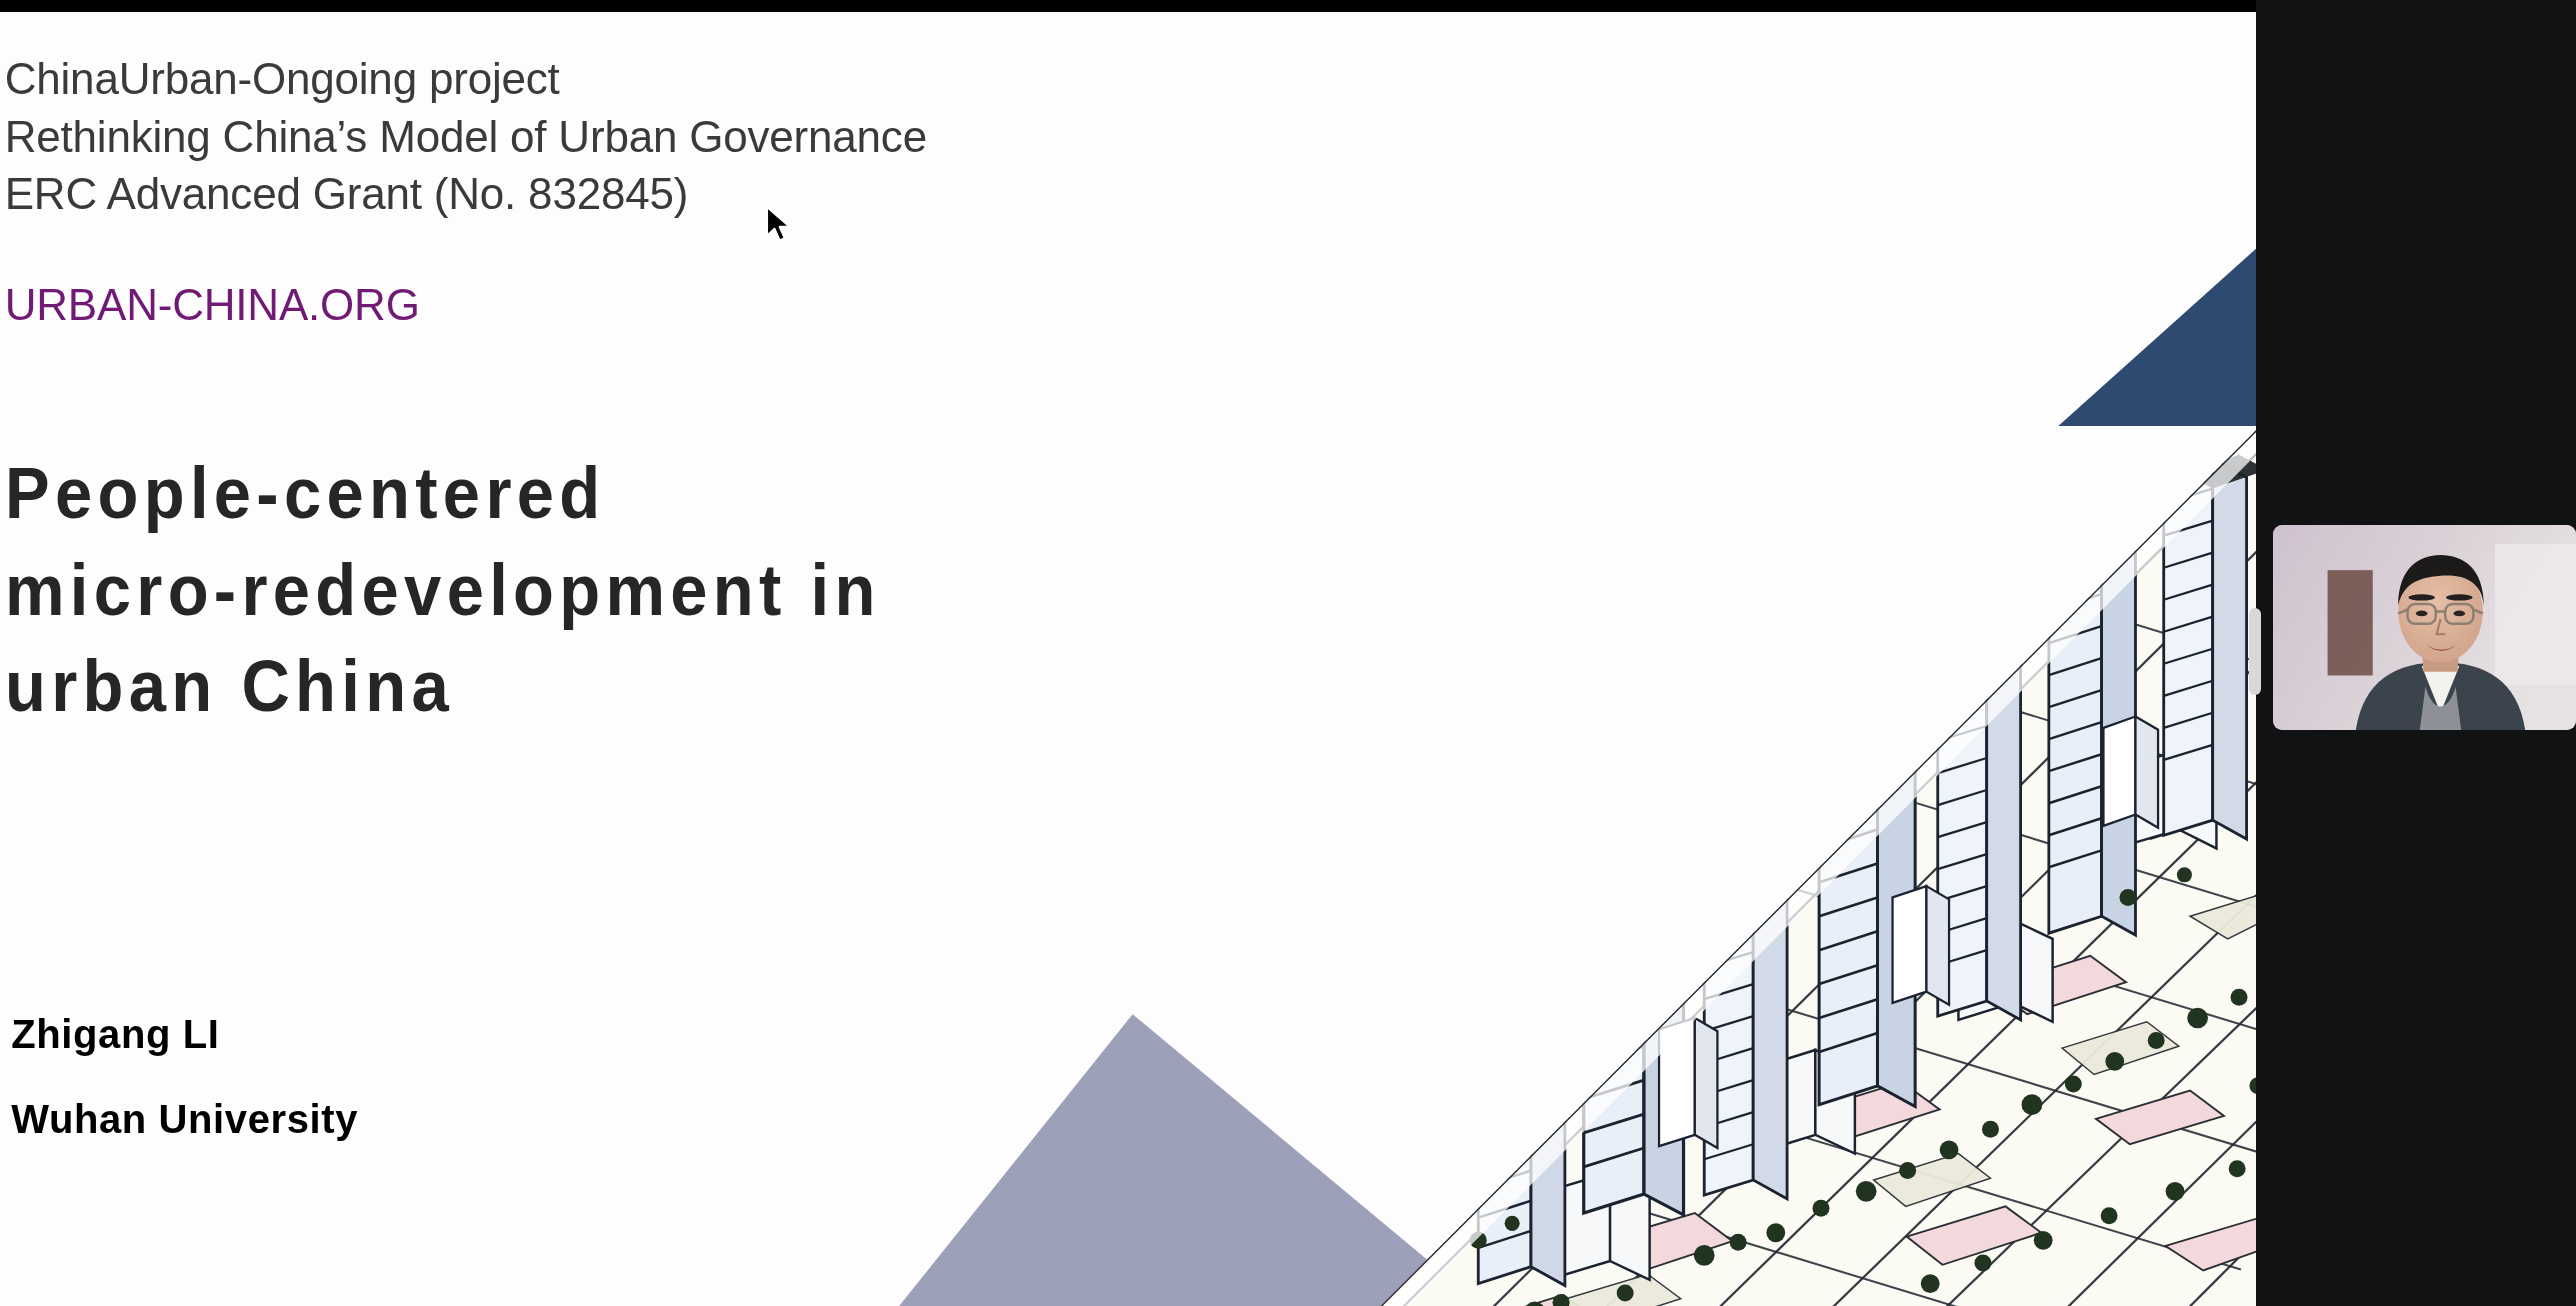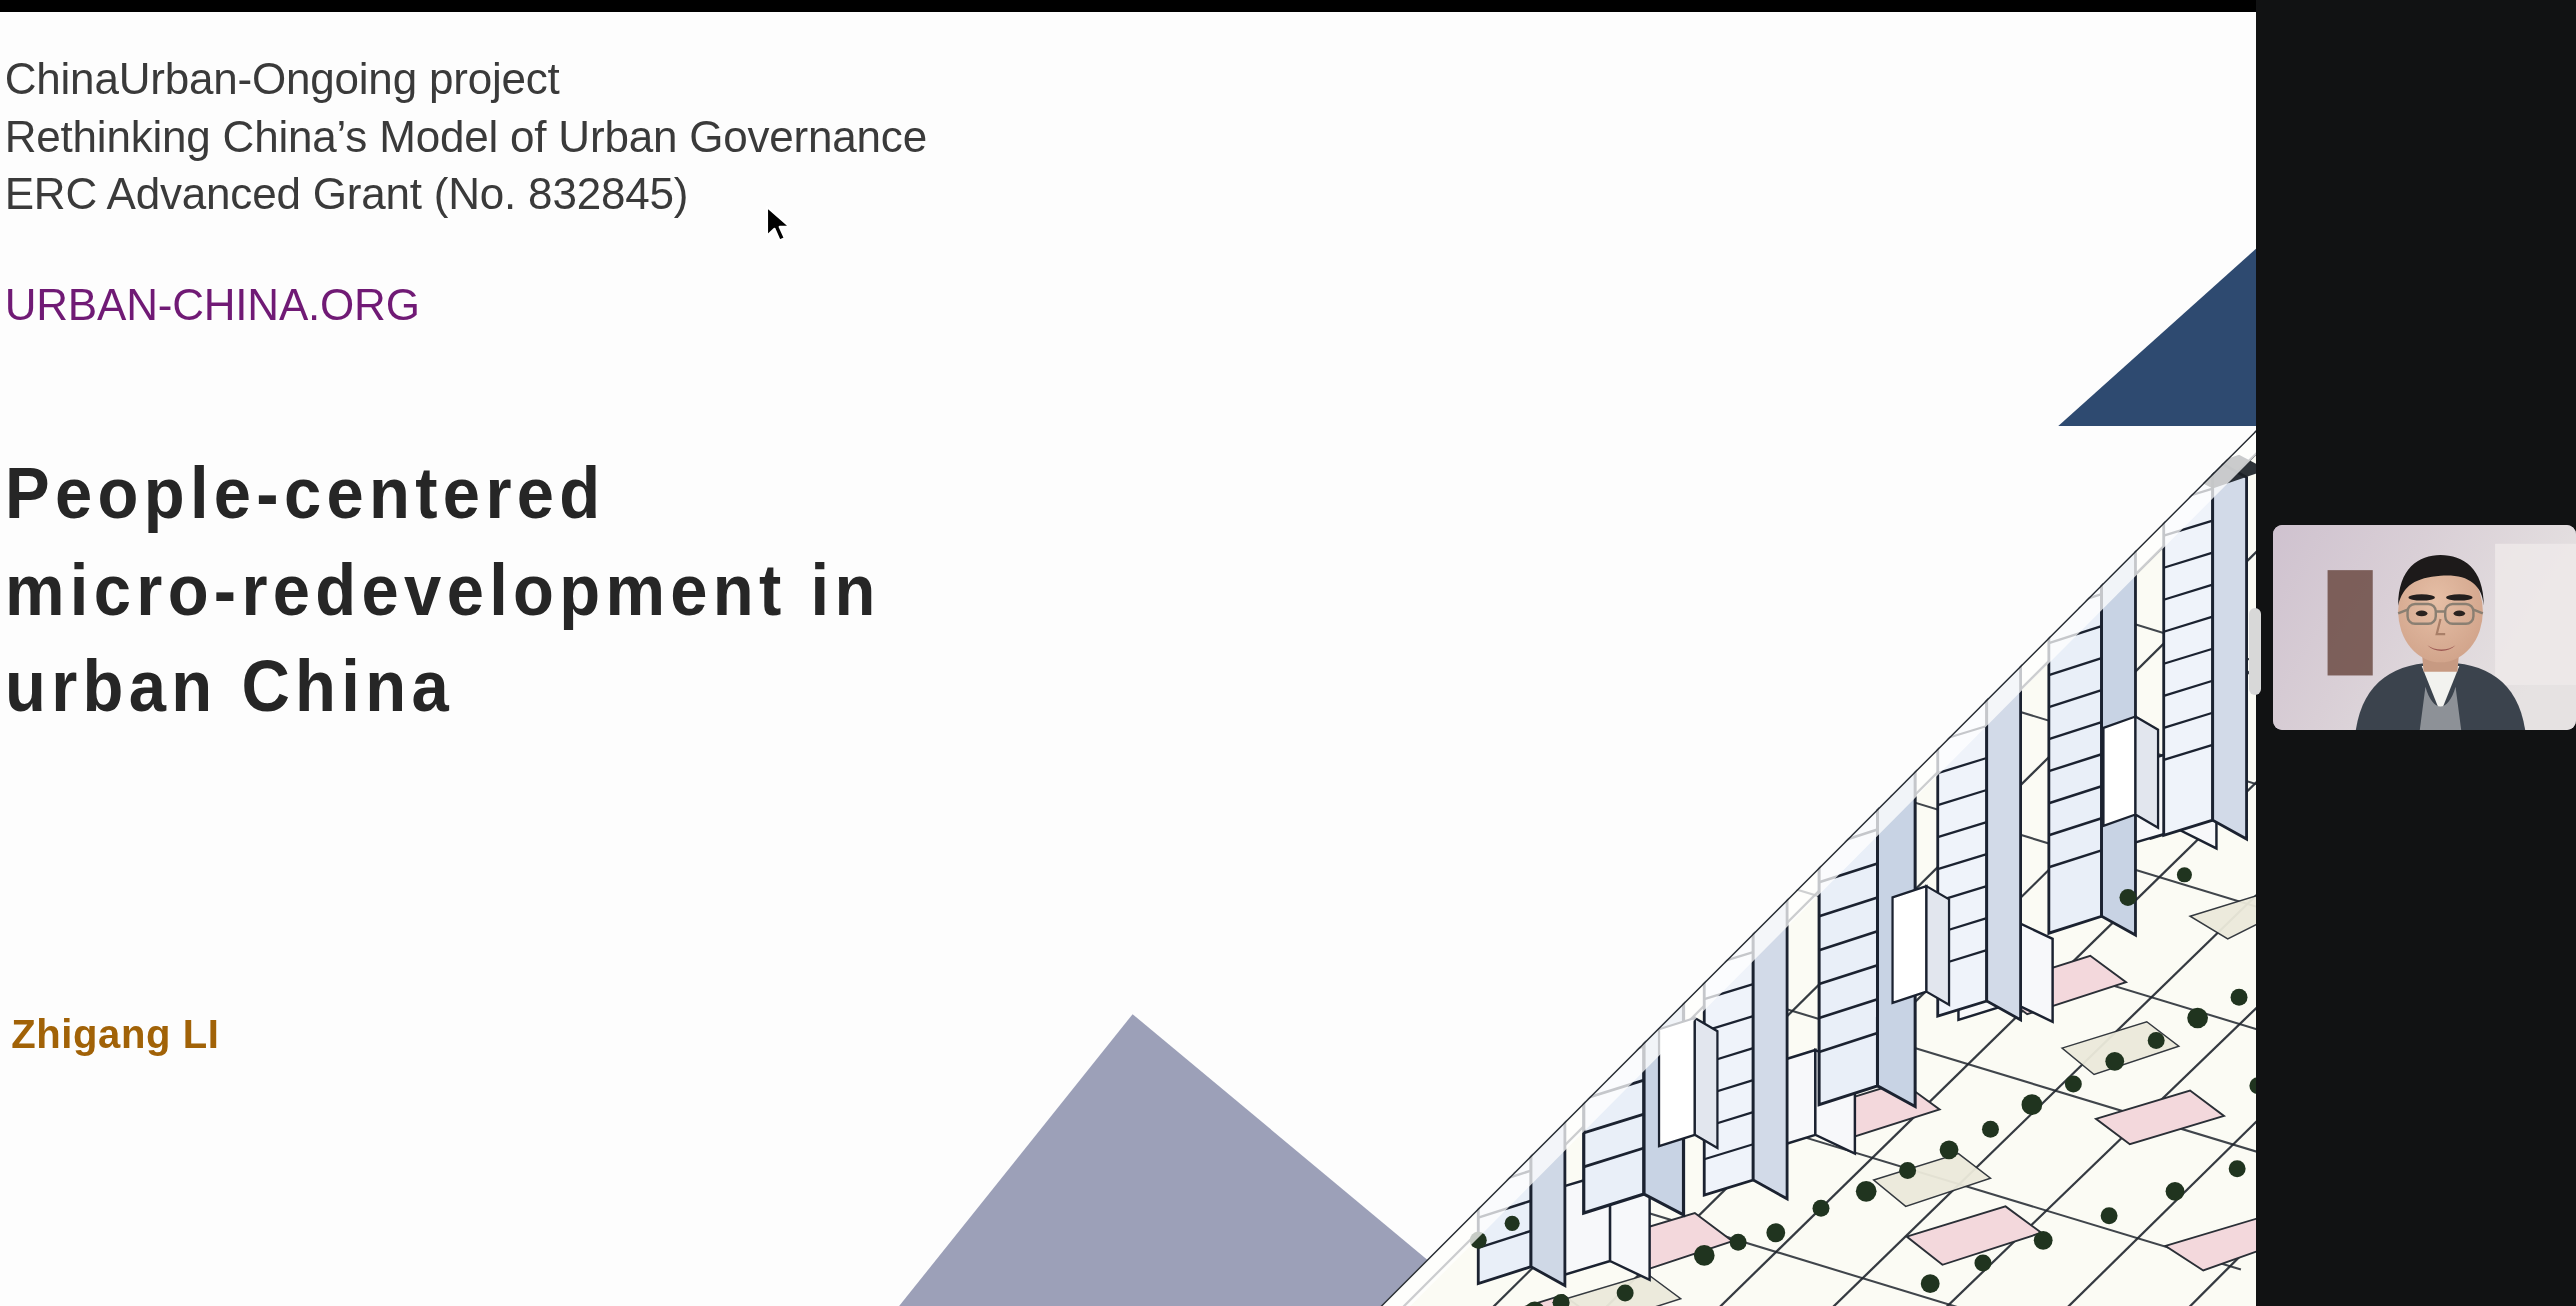--- a/index.html
+++ b/index.html
@@ -371,22 +371,23 @@
     </div>
 
     <div id="meta" style="color: rgb(58, 58, 58);">ChinaUrban-Ongoing project
 Rethinking China’s Model of Urban Governance
 ERC Advanced Grant (No. 832845)</div>
     <div id="site" style="color: #701a75;">URBAN-CHINA.ORG</div>
     <div id="title" style="color: rgb(38, 38, 38);">People-centered
 micro-redevelopment in
 urban China</div>
 
-    <div id="author" style="color: #a16207;">
+    <div id="author" style="color: #000000;">
       <div>Zhigang LI</div>
+      <div>Wuhan University</div>
     </div>
   </div>
 
   <div id="rail" style="background: rgb(17, 18, 19);">
     <div id="rail-handle"></div>
 
     <div id="cam">
       <svg viewBox="0 0 322 218" preserveAspectRatio="none">
         <defs>
           <linearGradient id="wallG" x1="0" y1="0" x2="1" y2="0.4">

